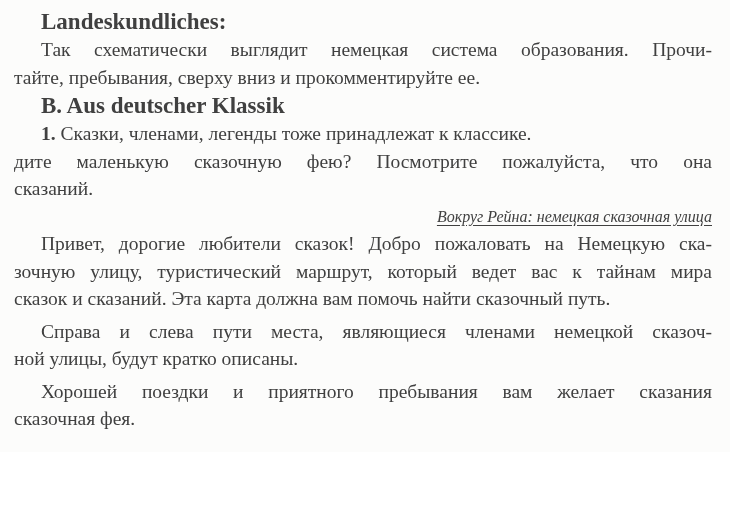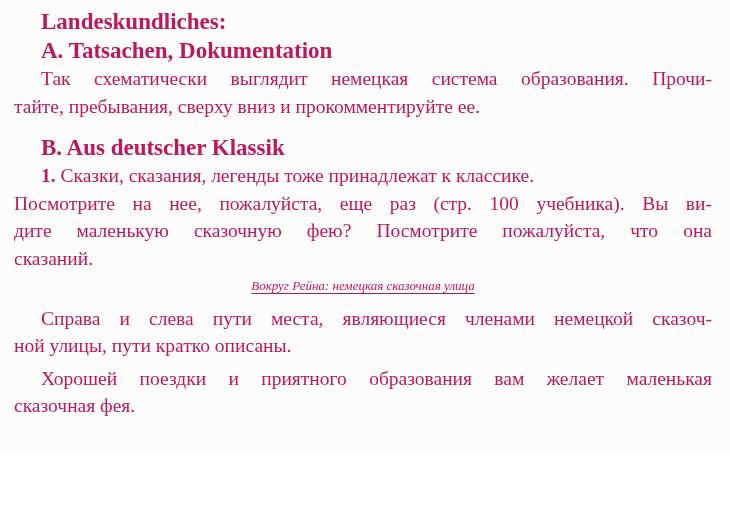--- a/index.html
+++ b/index.html
@@ -11,30 +11,29 @@
     position: relative;
     width: 730px;
     height: 452px;
     box-sizing: border-box;
     padding: 7px 18px 0 14px;
     background: #fcfcfb;
     overflow: hidden;
     font-family: "Liberation Serif", serif;
     font-size: 19.5px;
     line-height: 27.5px;
-    color: #be185d;
+    color: #404040;
   }
   .heading {
     font-weight: bold;
     font-size: 23px;
     line-height: 29px;
     margin: 0 0 0 27px;
   }
   .heading.section-b {
-    margin-top: 13px;
   }
   .para {
     margin: 0;
   }
   .para.mt {
     margin-top: 5px;
   }
   .line {
     display: block;
     text-align: justify;
@@ -44,60 +43,63 @@
   }
   .line.indent {
     text-indent: 27px;
   }
   .item-number {
     font-weight: bold;
   }
   .subheading {
     display: block;
     margin: 0;
-    text-align: center;
+    text-align: right;
     font-style: italic;
-    font-size: 13px;
+    font-size: 16px;
     line-height: 27.5px;
     text-decoration: underline;
     text-underline-offset: 3px;
   }
 </style>
 </head>
 <body>
 
 <div class="page">
 
   <div class="heading">Landeskundliches:</div>
 
-  <div class="heading">A. Tatsachen, Dokumentation</div>
 
   <p class="para">
     <span class="line fill indent">Так схематически выглядит немецкая система образования. Прочи-</span>
     <span class="line">тайте, пребывания, сверху вниз и прокомментируйте ее.</span>
   </p>
 
   <div class="heading section-b">B. Aus deutscher Klassik</div>
 
   <p class="para">
-    <span class="line indent"><span class="item-number">1.</span><span> Сказки, сказания, легенды тоже принадлежат к классике.</span></span>
+    <span class="line indent"><span class="item-number">1.</span><span> Сказки, членами, легенды тоже принадлежат к классике.</span></span>
   </p>
 
   <p class="para">
-    <span class="line fill">Посмотрите на нее, пожалуйста, еще раз (стр. 100 учебника). Вы ви-</span>
     <span class="line fill">дите маленькую сказочную фею? Посмотрите пожалуйста, что она</span>
     <span class="line">сказаний.</span>
   </p>
 
   <p class="subheading">Вокруг Рейна: немецкая сказочная улица</p>
 
+  <p class="para">
+    <span class="line fill indent">Привет, дорогие любители сказок! Добро пожаловать на Немецкую ска-</span>
+    <span class="line fill">зочную улицу, туристический маршрут, который ведет вас к тайнам мира</span>
+    <span class="line">сказок и сказаний. Эта карта должна вам помочь найти сказочный путь.</span>
+  </p>
 
   <p class="para mt">
     <span class="line fill indent">Справа и слева пути места, являющиеся членами немецкой сказоч-</span>
-    <span class="line">ной улицы, пути кратко описаны.</span>
+    <span class="line">ной улицы, будут кратко описаны.</span>
   </p>
 
   <p class="para mt">
-    <span class="line fill indent">Хорошей поездки и приятного образования вам желает маленькая</span>
+    <span class="line fill indent">Хорошей поездки и приятного пребывания вам желает сказания</span>
     <span class="line">сказочная фея.</span>
   </p>
 
 </div>
 
 </body></html>

